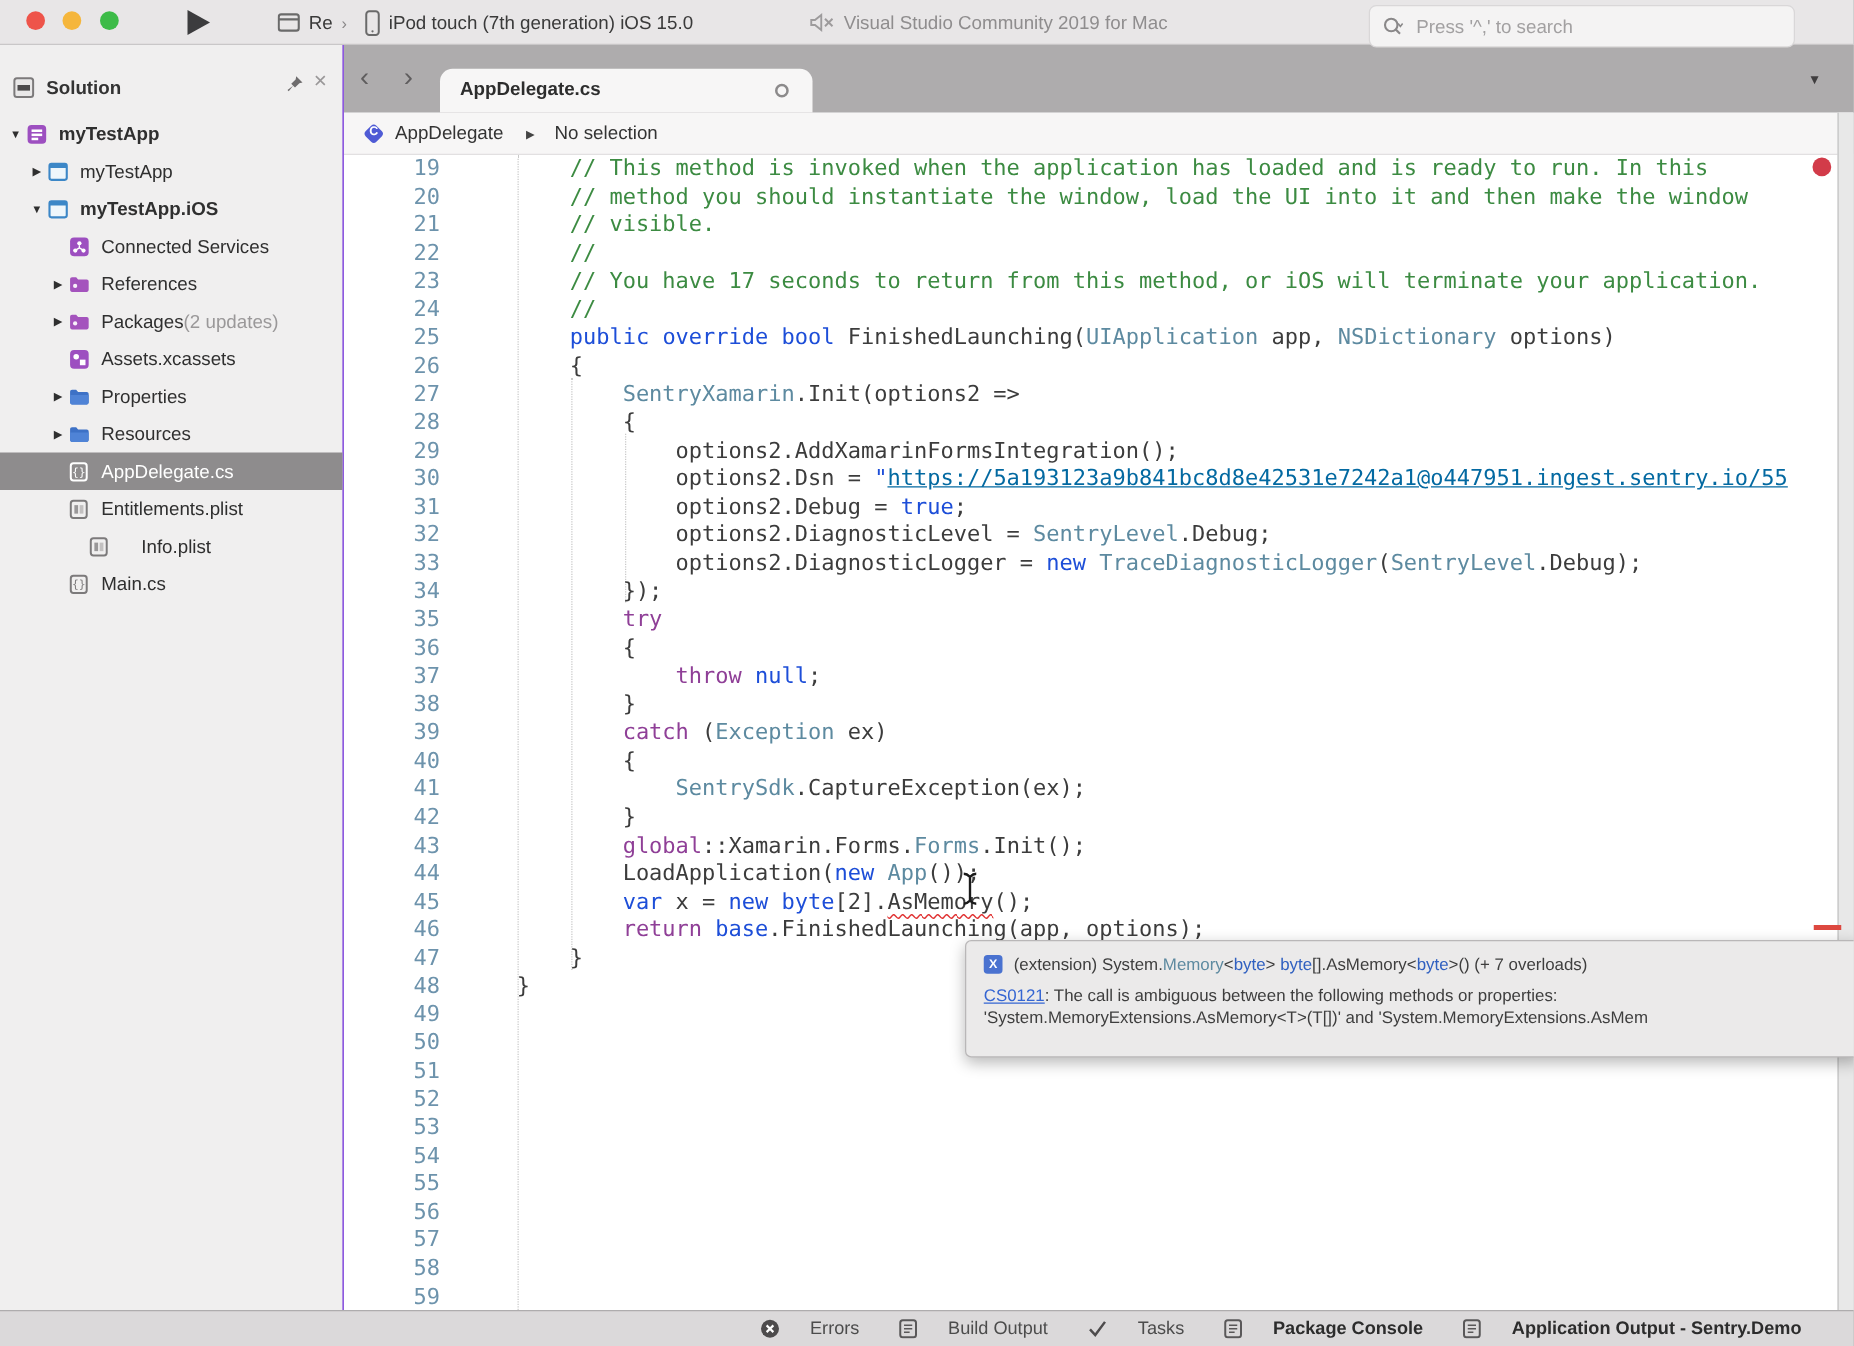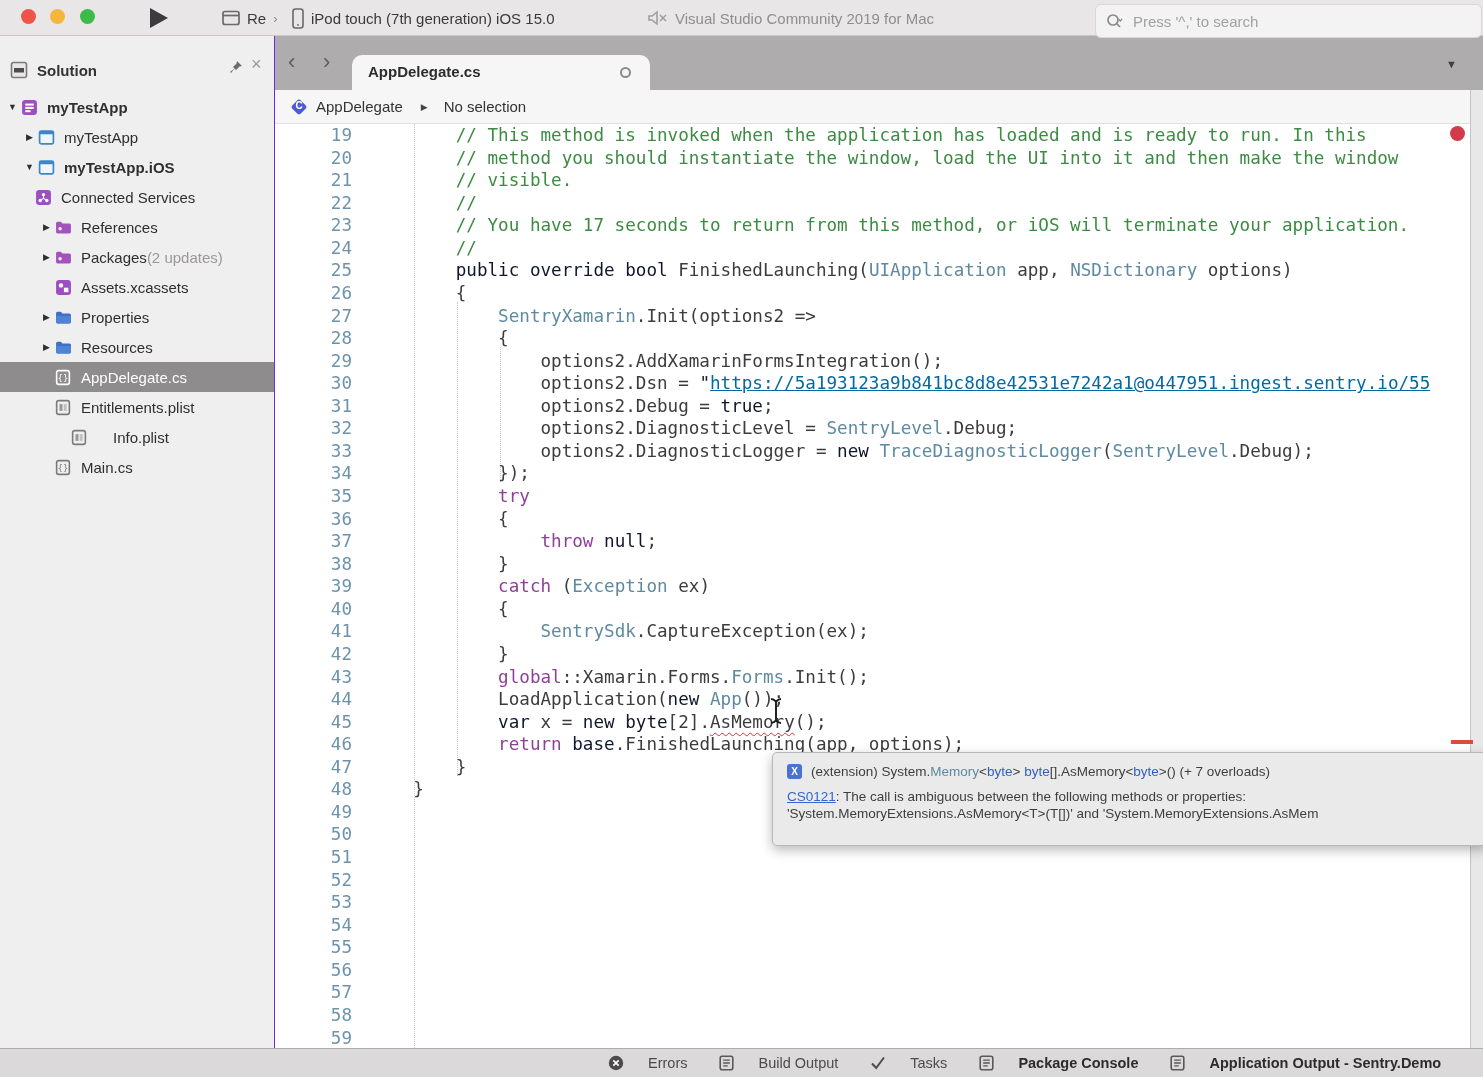--- a/index.html
+++ b/index.html
@@ -6,21 +6,21 @@
 html,body{background:#666}
 .app{position:relative;width:1483px;height:1077px;background:#fff;overflow:hidden;font-family:"Liberation Sans",sans-serif}
 
 
 .titlebar{position:absolute;left:0;top:0;width:1483px;height:36px;background:#e8e6e7;border-bottom:1px solid #c9c7c8;z-index:5}
 .tl{position:absolute;top:9px;width:15px;height:15px;border-radius:50%}
 .run{position:absolute;left:150px;top:8px;width:0;height:0;border-left:18px solid #3c3c3e;border-top:10px solid transparent;border-bottom:10px solid transparent;cursor:pointer}
 .tb-item{position:absolute;top:0;height:36px;display:flex;align-items:center;gap:7px;color:#3a3a3a;font-size:15px}
 .chev{color:#8a8889;font-size:13px}
 .app-title{color:#8f8d8e}
-.searchbox{position:absolute;left:1095px;top:4px;width:387px;height:28px;background:#f4f3f3;border:1px solid #d9d7d8;border-radius:6px;display:flex;align-items:center;gap:8px;padding:16px 10px;color:#a2a0a1;font-size:15px}
+.searchbox{position:absolute;left:1095px;top:4px;width:341px;height:28px;background:#f4f3f3;border:1px solid #d9d7d8;border-radius:6px;display:flex;align-items:center;gap:8px;padding:16px 10px;color:#a2a0a1;font-size:15px}
 
 
 .sidebar{position:absolute;left:0;top:36px;width:275px;height:1012px;background:#f0efef;border-right:1px solid #6d28d9;z-index:4}
 .sb-head{position:absolute;left:0;top:20px;width:100%;height:28px;display:flex;align-items:center;padding-left:10px;gap:9px}
 .sb-title{font-size:15px;font-weight:700;color:#333}
 .sb-pin{position:absolute;left:229px;top:24px;cursor:pointer}
 .sb-close{position:absolute;left:251px;top:19px;font-size:18px;color:#9a9899;cursor:pointer;line-height:1}
 .tree{position:absolute;left:0;top:56px;width:100%}
 .trow{height:30px;display:flex;align-items:center;font-size:15px;color:#2f2f2f;cursor:pointer}
 .trow .arr{width:17px;font-size:9px;color:#2f2f2f;text-align:center;flex:none}
@@ -44,21 +44,21 @@
 .crumb-ic .let{position:absolute;left:0;top:2px;width:18px;text-align:center;font-size:10px;font-weight:700;color:#fff}
 .crumb-arrow{font-size:9px;color:#444;margin:0 16px 0 18px}
 
 
 .codewrap{position:absolute;left:275px;top:124px;width:1208px;height:924px;background:#fff;overflow:hidden;z-index:1}
 .codelines{position:relative;font-family:"DejaVu Sans Mono",monospace;font-size:17.6px;line-height:22.57px;z-index:2}
 .cl{display:flex;height:22.57px;white-space:pre}
 .ln{width:85px;text-align:right;padding-right:8px;color:#6d93ac;flex:none}
 .lc{padding-left:11px}
 .s-c{color:#3c8b42}
-.s-k{color:#0f172a}
+.s-k{color:#1d4ed8}
 .s-f{color:#8f3f97}
 .s-t{color:#5d8aa0}
 .s-p{color:#3c3c3c}
 .s-u{color:#0369a1;text-decoration:underline}
 .s-e{color:#3c3c3c;text-decoration:underline;text-decoration-style:wavy;text-decoration-color:#e03131;text-decoration-thickness:1px;text-underline-offset:4px}
 .guide{position:absolute;width:0;border-left:1px dotted #c9c9c9;z-index:1}
 .scrollstrip{position:absolute;left:1470px;top:90px;width:13px;height:958px;background:#e8e8e8;border-left:1px solid #c3c3c3;z-index:6;cursor:pointer}
 .errdot{position:absolute;left:1450px;top:126px;width:15px;height:15px;border-radius:50%;background:#d23b49;z-index:7}
 .errdash{position:absolute;left:1451px;top:740px;width:22px;height:4px;background:#dd4840;z-index:7}
 
@@ -164,21 +164,21 @@
         <div class="trow" style="padding-left: 21px;">
           <span class="arr">▼</span>
           <span class="ticon">
             <svg width="17" height="17" viewBox="0 0 16 16">
               <rect x="1.5" y="2" width="13" height="12" rx="1.5" fill="#eef6fb" stroke="#3c87c7" stroke-width="1.6"></rect>
               <path d="M1.5 3.5c0-.8.7-1.5 1.5-1.5h10c.8 0 1.5.7 1.5 1.5V5h-13z" fill="#3c87c7"></path>
             </svg>
           </span>
           <span class="bold">myTestApp.iOS</span>
         </div>
-        <div class="trow" style="padding-left: 18px;">
+        <div class="trow" style="padding-left: 38px;">
           <span class="arr"></span>
           <span class="ticon">
             <svg width="17" height="17" viewBox="0 0 16 16">
               <rect x="1" y="1" width="14" height="14" rx="3" fill="#9d4fc0"></rect>
               <circle cx="8" cy="5.3" r="1.6" fill="#fff"></circle>
               <circle cx="4.9" cy="10.8" r="1.6" fill="#fff"></circle>
               <circle cx="11.1" cy="10.8" r="1.6" fill="#fff"></circle>
               <path d="M8 6.8v2M8 8.8l-2.2 1.3M8 8.8l2.2 1.3" stroke="#fff" stroke-width="1"></path>
             </svg>
           </span>

